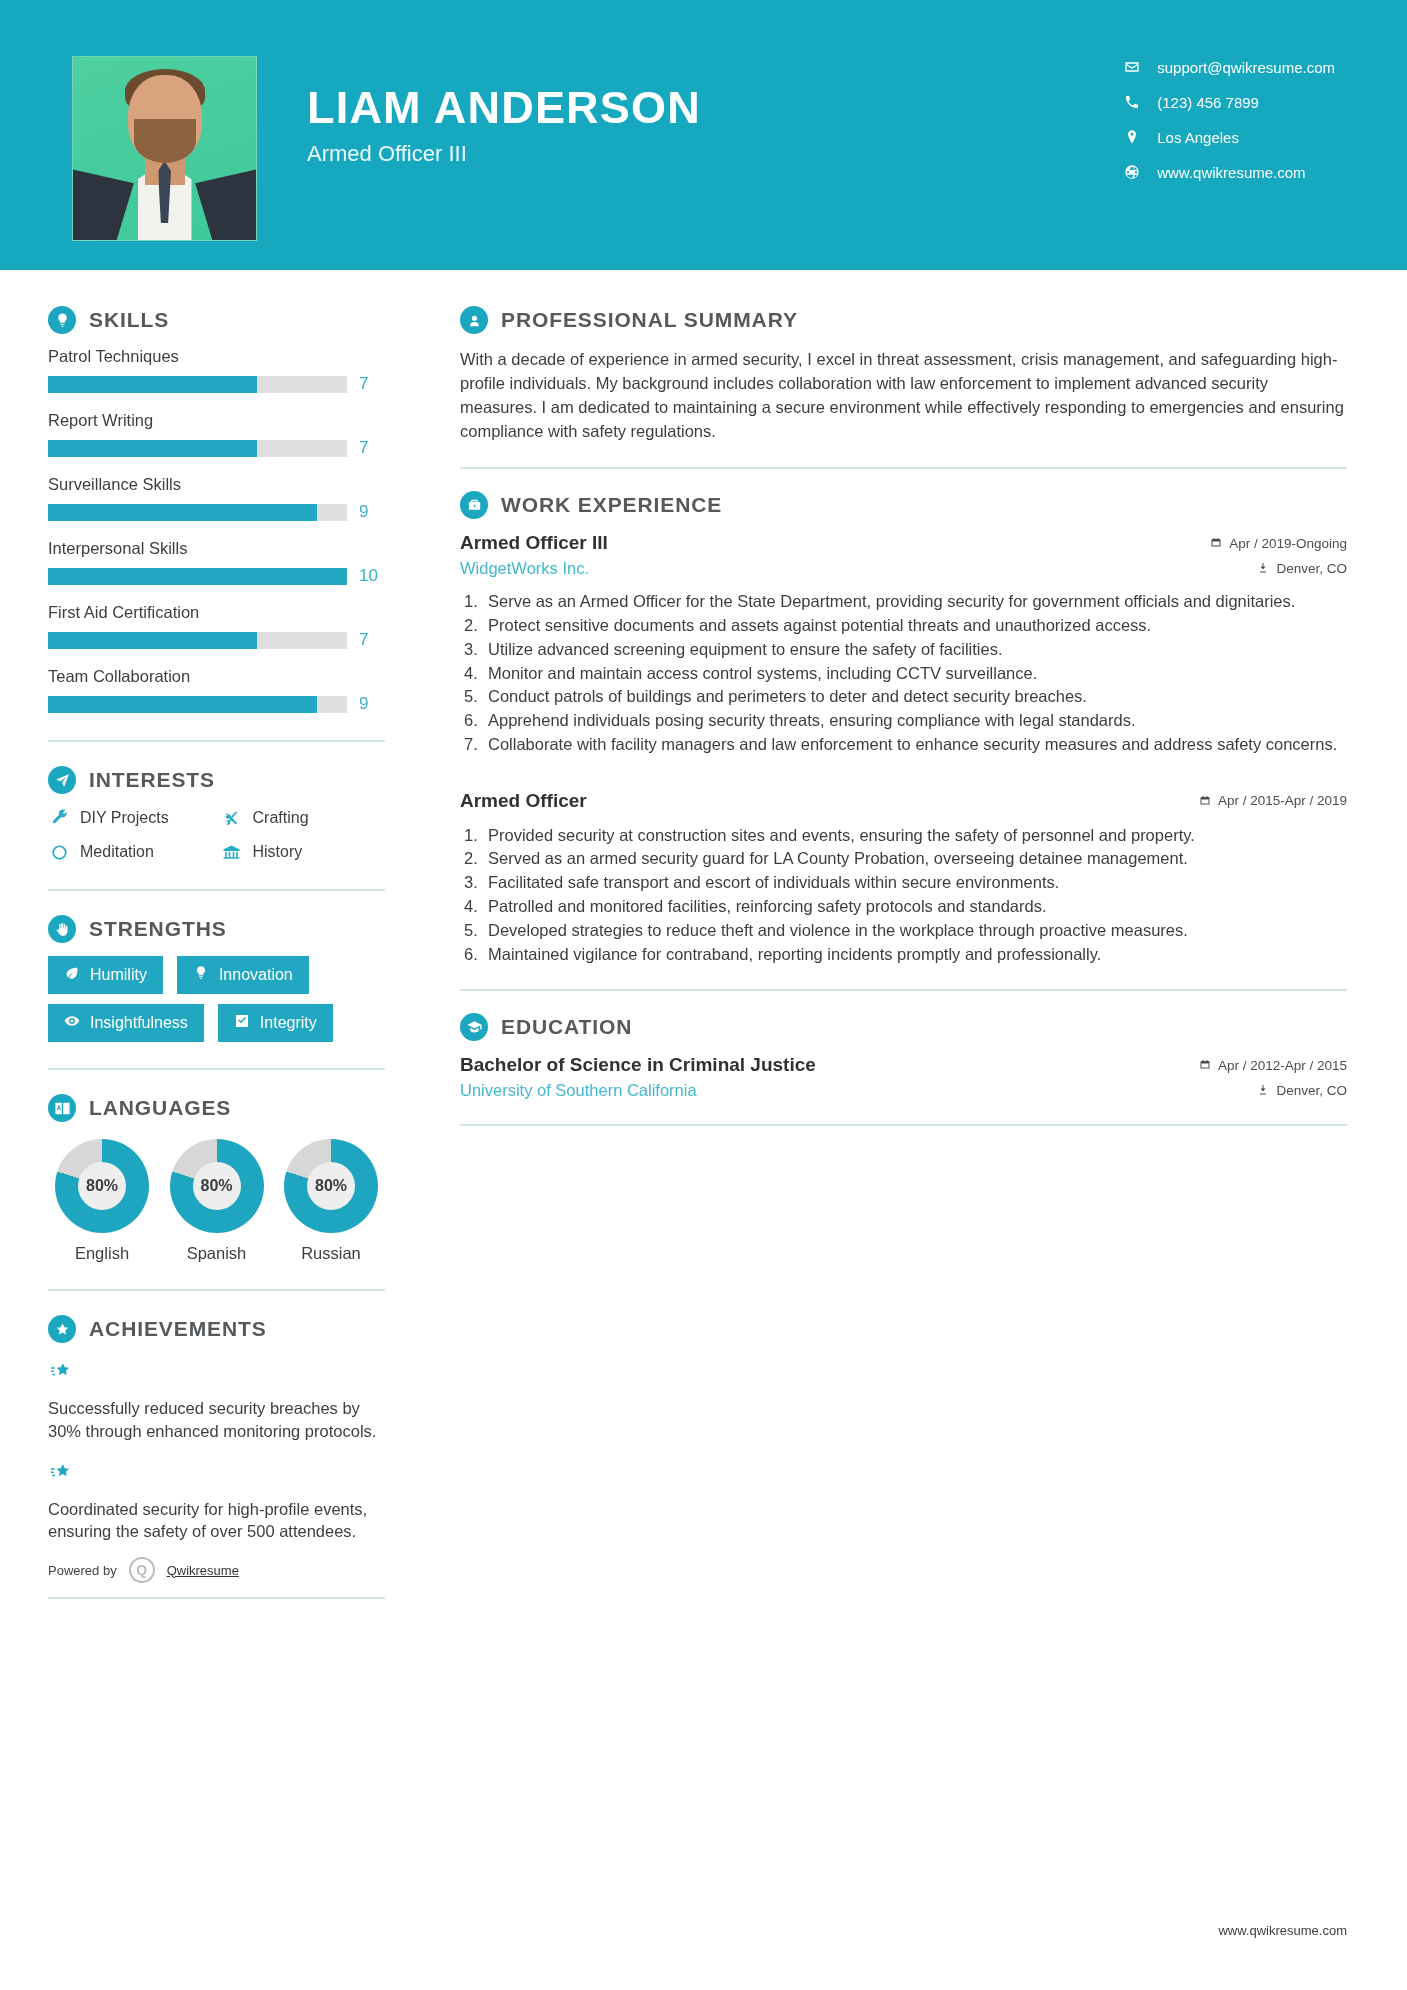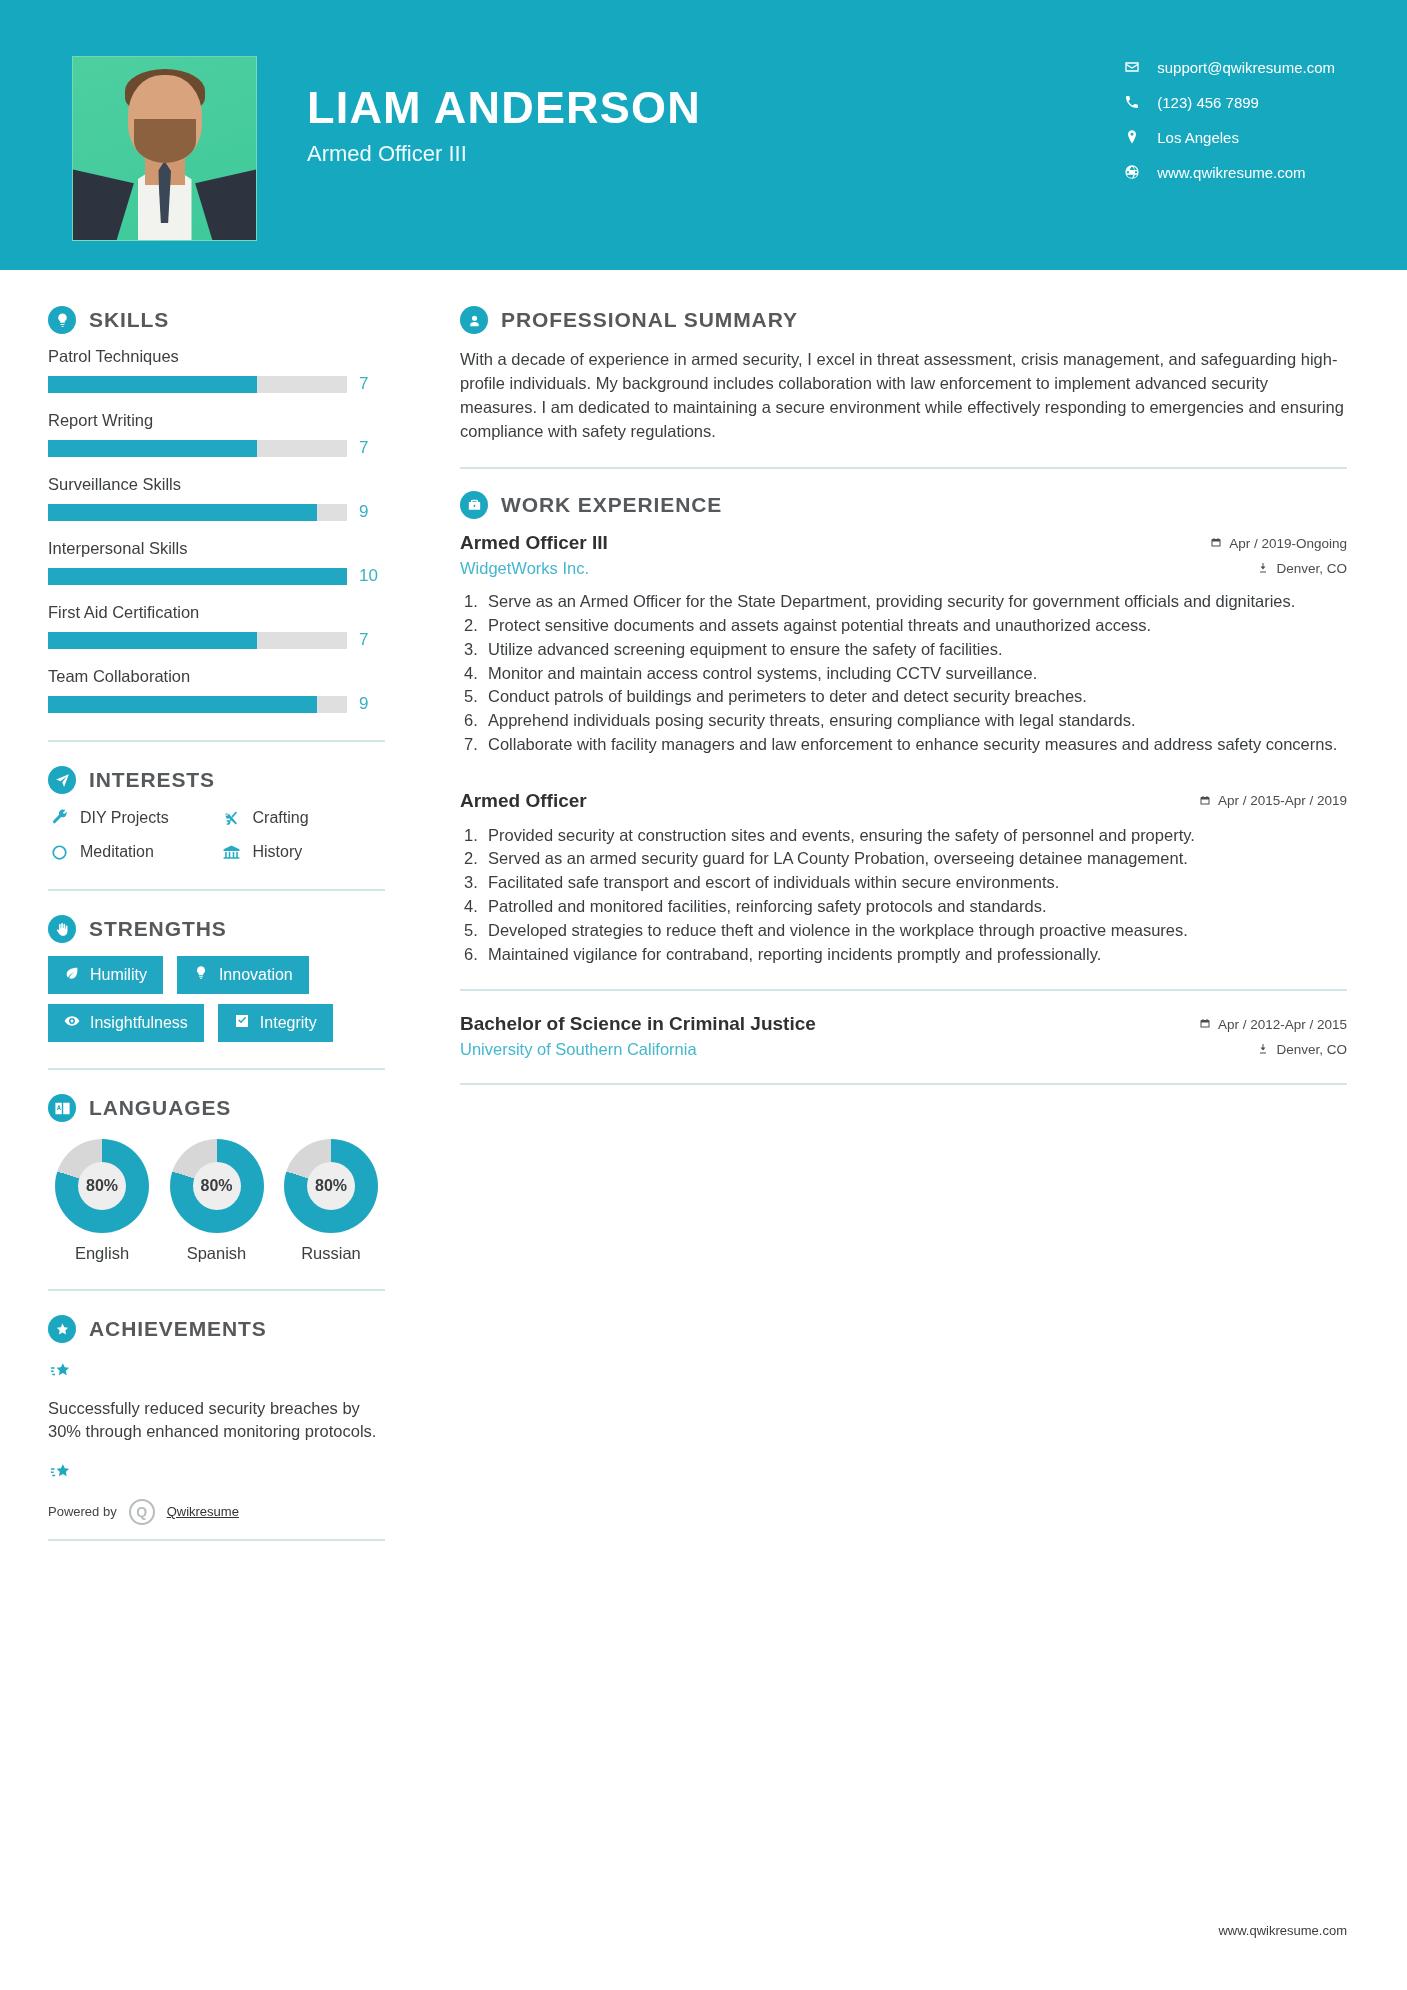--- a/index.html
+++ b/index.html
@@ -573,20 +573,21 @@
                 </svg>
               </span>
               <span class="ach-text">Successfully reduced security breaches by 30% through enhanced monitoring protocols.</span>
             </div>
             <div class="ach">
               <span class="ai">
                 <svg viewBox="0 0 24 24">
                   <path d="m14 3.5 2.1 4.3 4.7.7-3.4 3.3.8 4.7-4.2-2.2-4.2 2.2.8-4.7-3.4-3.3 4.7-.7L14 3.5zM1 8h4v1.6H1V8zm0 3.4h3v1.6H1v-1.6zM2.5 15h3v1.6h-3V15z"></path>
                 </svg>
               </span>
+              <span class="ach-text">Coordinated security for high-profile events, ensuring the safety of over 500 attendees.</span>
             </div>
           </div>
       </div>
 
       <div class="powered">
         <span>Powered by</span>
         <span class="qlogo">Q</span>
         <span class="qname">Qwikresume</span>
       </div>
       <div class="divider" style="margin-top:14px"></div>
@@ -665,20 +666,28 @@
                 <li>Developed strategies to reduce theft and violence in the workplace through proactive measures.</li>
                 <li>Maintained vigilance for contraband, reporting incidents promptly and professionally.</li>
               </ol>
             </div>
           </div>
       </div>
 
       <div class="main-divider"></div>
 
       <div>
+        <div class="sec-head">
+          <span class="sec-icon">
+            <svg viewBox="0 0 24 24">
+                <path d="M12 3 2 8l10 5 8-4v5.5h2V8L12 3zM6 12.5V16c0 1.7 2.7 3 6 3s6-1.3 6-3v-3.5l-6 3-6-3z"></path>
+              </svg>
+          </span>
+          <span class="sec-title">EDUCATION</span>
+        </div>
         <div id="edu-list">
             <div class="entry">
               <div class="entry-top">
                 <div class="entry-title">Bachelor of Science in Criminal Justice</div>
                 <div class="entry-meta">
                   <svg viewBox="0 0 24 24">
                     <path d="M7 2v2H5a2 2 0 0 0-2 2v13h18V6a2 2 0 0 0-2-2h-2V2h-2v2H9V2H7zm12 7v8H5V9h14z"></path>
                   </svg>
                   <span>Apr / 2012-Apr / 2015</span>
                 </div>

